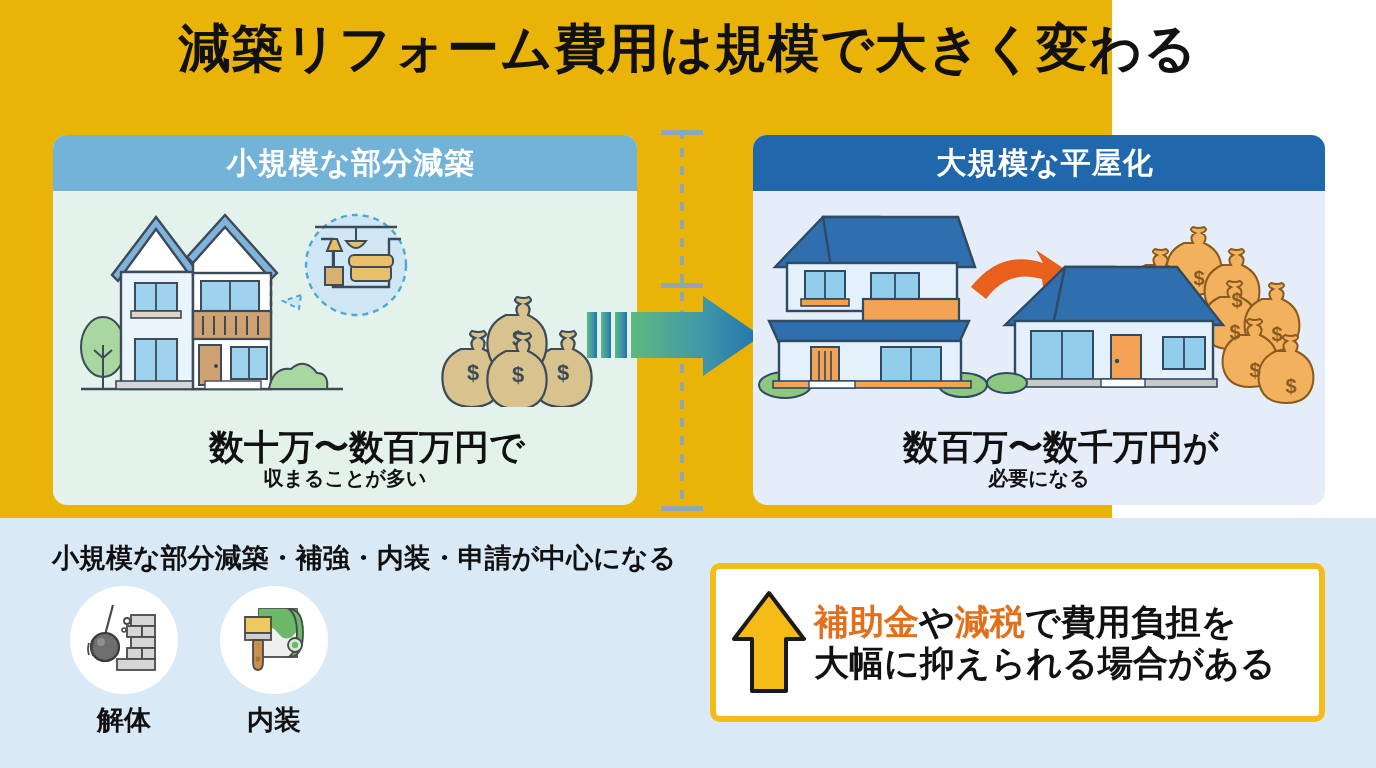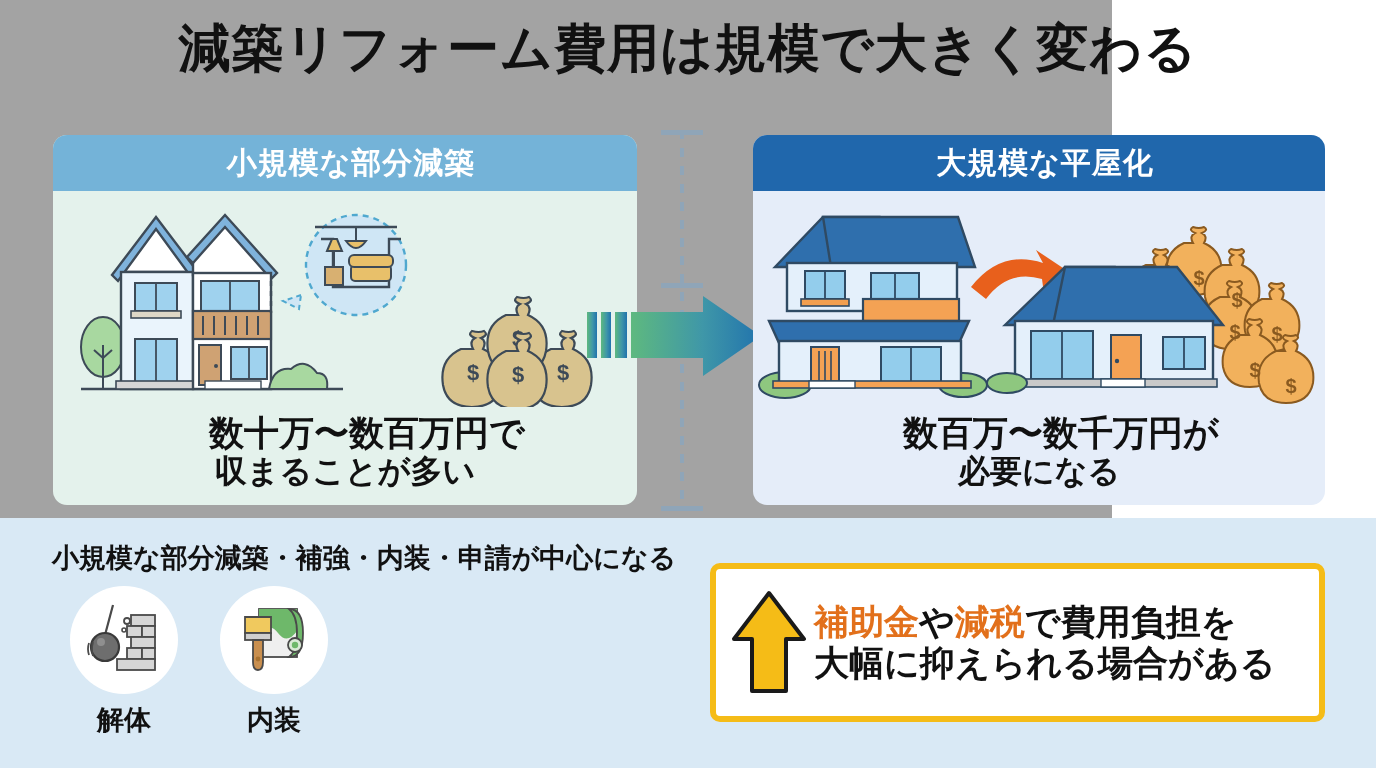--- a/index.html
+++ b/index.html
@@ -2,21 +2,21 @@
 <html><head>
 <meta charset="utf-8">
 <style>
   * { box-sizing: border-box; margin: 0; padding: 0; }
   html, body {
     width: 1376px; height: 768px;
     background: #ffffff;
     font-family: "Liberation Sans", "DejaVu Sans", sans-serif;
     overflow: hidden;
   }
-  #stage { position: relative; width: 1112px; height: 768px; background:#a3a3a3; }
+  #stage { position: relative; width: 1112px; height: 768px; background:#eab308; }
 
   
   .title {
     position: absolute; left: 0; top: 20px; width: 1376px;
     text-align: center;
     font-size: 52px; font-weight: 700; color: #111111;
     letter-spacing: 1px; line-height: 1.1;
     white-space: nowrap;
   }
 
@@ -36,21 +36,21 @@
   .card.left  .card-head { background: #74b3d8; }
   .card.right .card-head { background: #2067ac; }
 
   .card-body { position: relative; width: 100%; height: 314px; }
 
   .card-caption {
     position: absolute; left: 0; bottom: 14px; width: 100%;
     text-align: center; color: #111; line-height: 1.18;
   }
   .cap-1 { font-size: 35px; font-weight: 700; padding-left: 44px; }
-  .cap-2 { font-size: 32px; font-weight: 700; }
+  .cap-2 { font-size: 20px; font-weight: 700; }
 
   .illus { position: absolute; left: 0; top: 4px; width: 100%; height: 212px; }
 
   
   .divider {
     position: absolute; left: 680px; top: 130px;
     width: 4px; height: 380px;
     background: repeating-linear-gradient(
       to bottom, #8fa5b8 0px, #8fa5b8 9px, transparent 9px, transparent 18px);
   }

